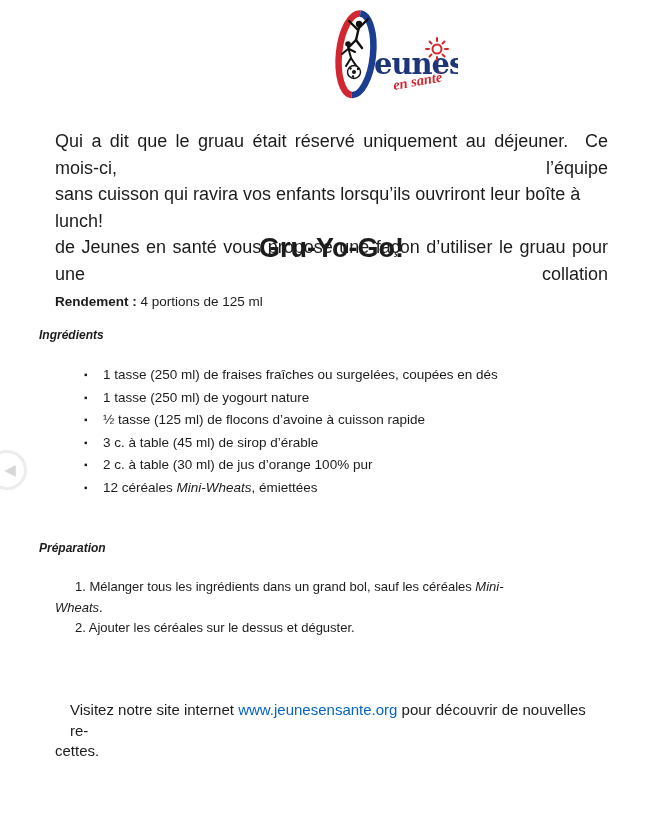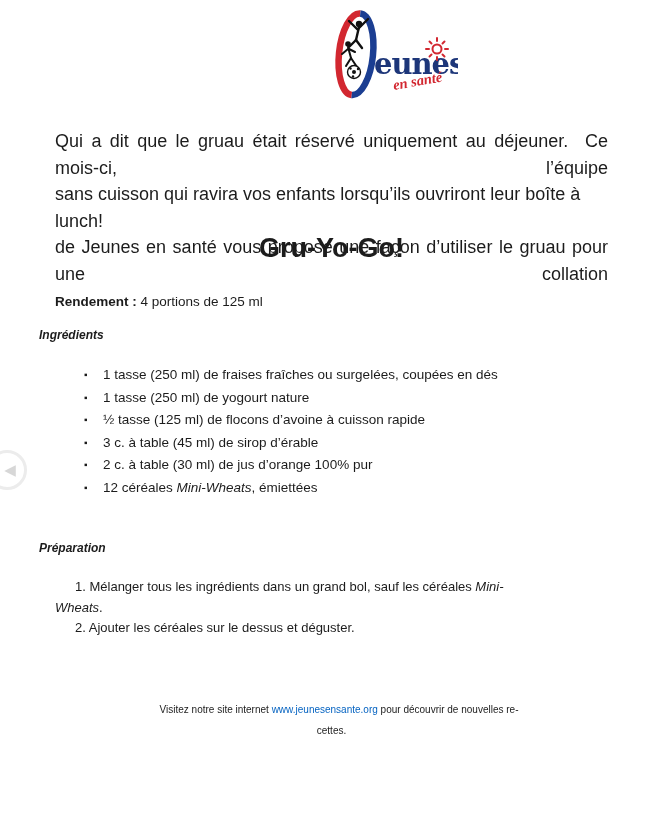--- a/index.html
+++ b/index.html
@@ -33,21 +33,21 @@
   }
   .ingredients li{position:relative;padding-left:48px;}
   .ingredients .bullet{
     position:absolute;left:29px;top:0;
     font-size:10px;line-height:22.5px;color:#1c1c1c;
   }
   .steps{position:absolute;left:55px;top:577px;width:553px;font-size:13px;line-height:20.6px;}
   .step-line.indent{padding-left:20px;}
   em{font-style:italic;}
   
-  .footer{position:absolute;left:55px;top:700px;width:553px;font-size:10px;line-height:20.6px;text-align:center;}
+  .footer{position:absolute;left:55px;top:700px;width:553px;font-size:15px;line-height:20.6px;}
   .footer .indent-sm{padding-left:15px;}
   .site-link{color:#0563C1;text-decoration:none;cursor:pointer;}
   
   .prev-btn{
     position:absolute;left:-13px;top:450px;
     width:40px;height:40px;border-radius:50%;
     border:3px solid #ececec;background:#ffffff;
     display:flex;align-items:center;justify-content:center;
     cursor:pointer;padding:0;
   }

